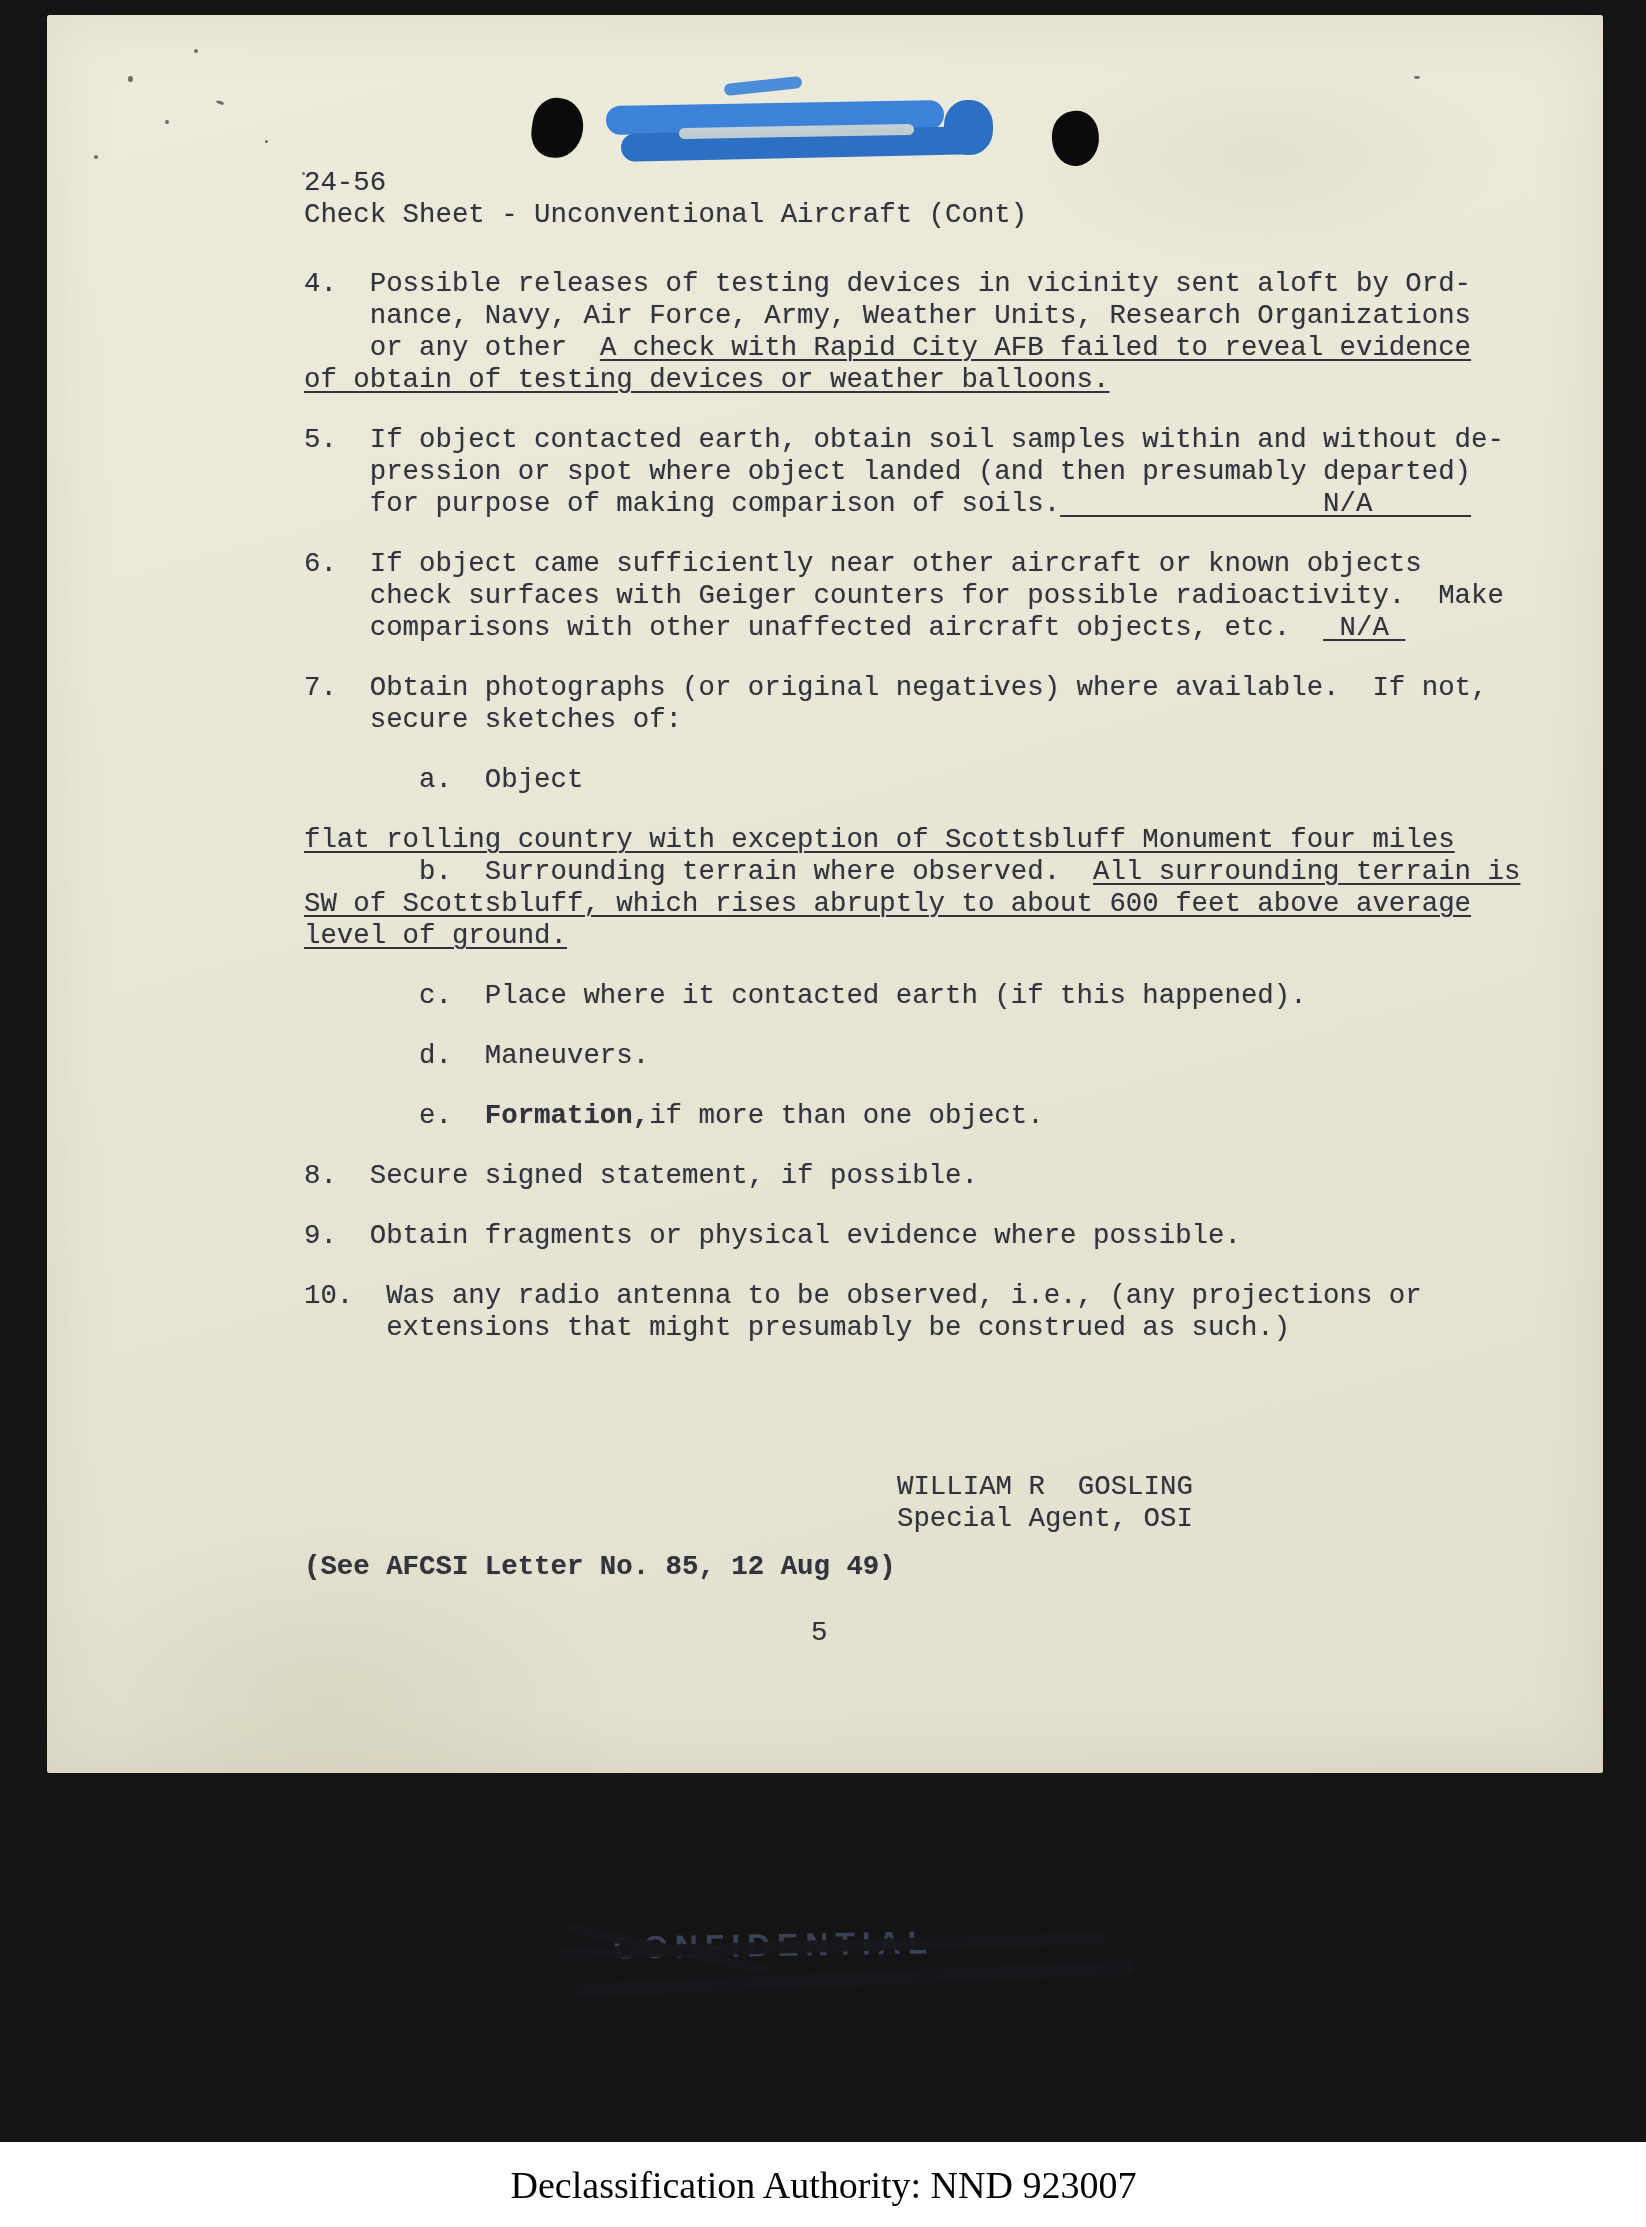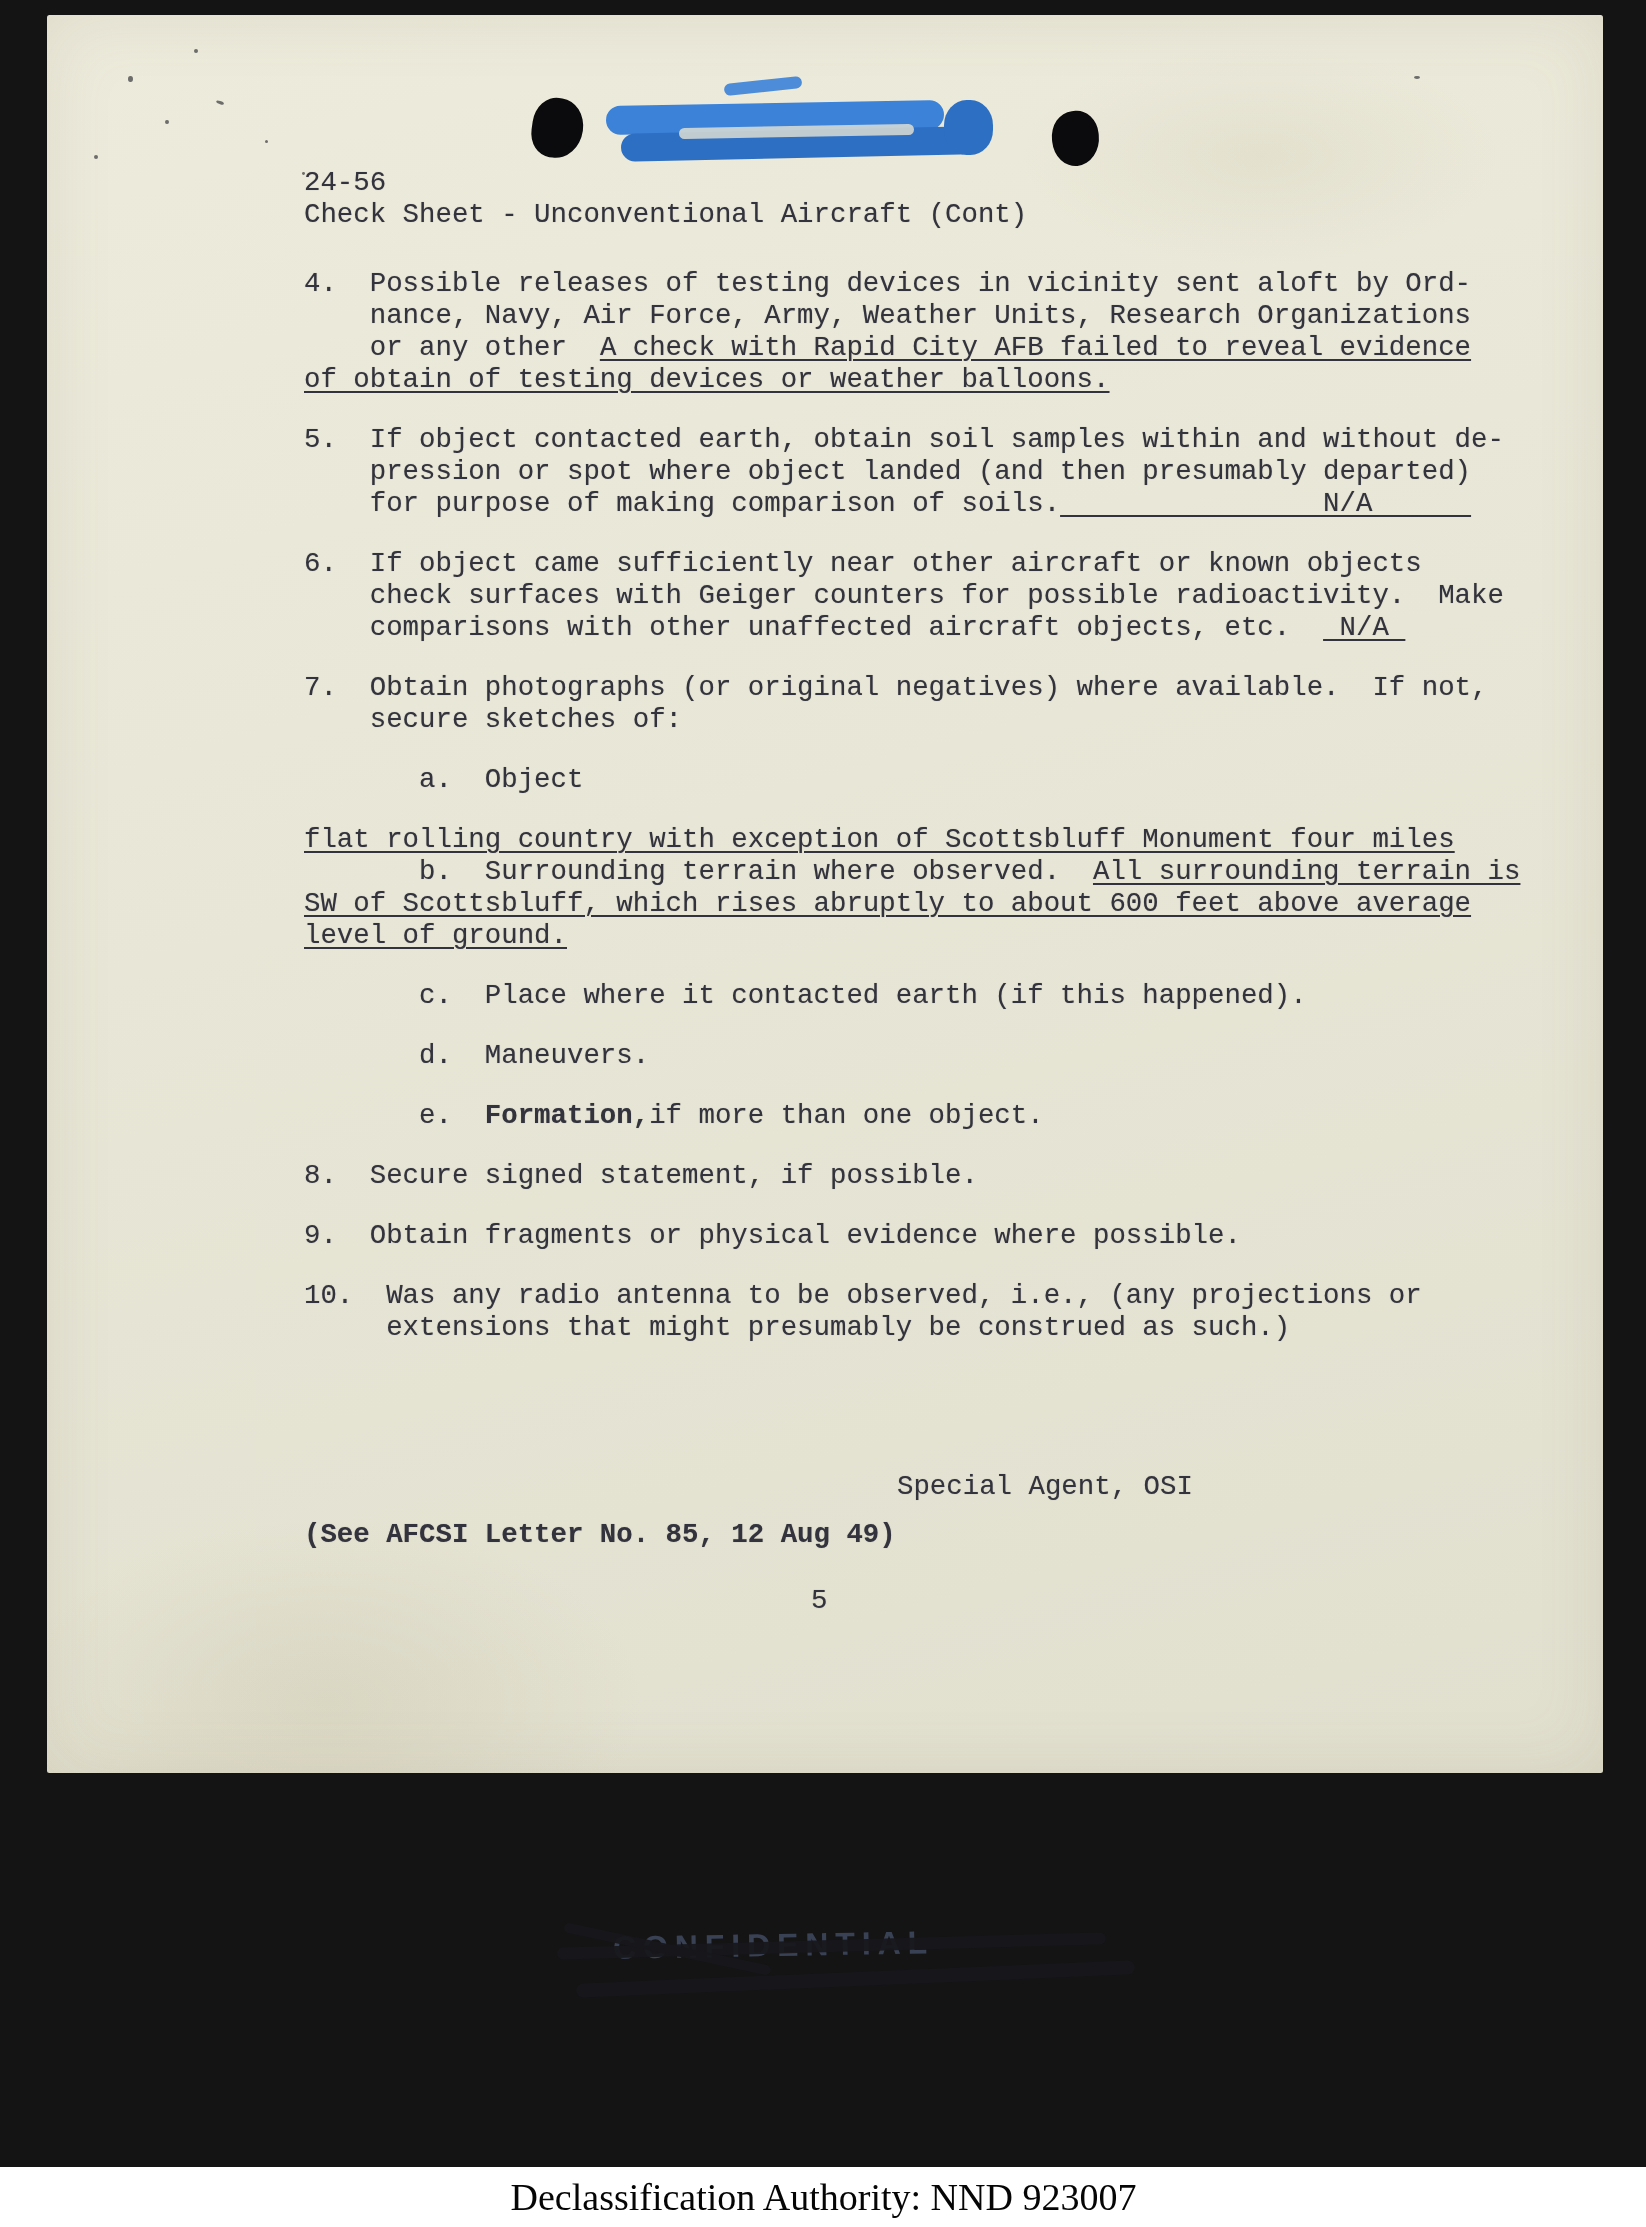--- a/index.html
+++ b/index.html
@@ -65,21 +65,21 @@
     color:var(--stamp, #6d7fb0); opacity:.42;
     transform:rotate(-1deg);
   }
   .strike { position:absolute; background:var(--strike, #17171c); opacity:.94; }
   .strike.s1 { left:9.8px; top:28px;  width:549px; height:11.8px; border-radius:6.9px; transform:rotate(-1.6deg); }
   .strike.s2 { left:29px; top:60px; width:559px; height:13.7px; border-radius:7.8px; transform:rotate(-2.4deg); }
   .strike.s3 { left:14.7px; top:32px;  width:211px;  height:9.8px; border-radius:5.9px; transform:rotate(12deg); }
 
   
   .declass-band {
-    position:absolute; left:0; bottom:0; width:100%; height:60px;
+    position:absolute; left:0; bottom:0; width:100%; height:85px;
     background:var(--footer_bg, #ffffff);
     display:flex; align-items:center; justify-content:center;
   }
   .declass-band span {
     font-family:"Liberation Serif", serif;
     font-size:38px; color:#050505;
   }
 </style>
 </head>
 <body>
@@ -160,20 +160,21 @@
           <div class="para">
             <div class="line"><span class="">9.  Obtain fragments or physical evidence where possible.</span></div>
           </div>
           <div class="para">
             <div class="line"><span class="">10.  Was any radio antenna to be observed, i.e., (any projections or</span></div>
             <div class="line"><span class="">     extensions that might presumably be construed as such.)</span></div>
           </div>
         </div>
 
       <div class="sig-block">
+        <div class="line">WILLIAM R  GOSLING</div>
         <div class="line">Special Agent, OSI</div>
       </div>
 
       <div class="line ref-line">(See AFCSI Letter No. 85, 12 Aug 49)</div>
       <div class="line page-number">5</div>
 
     </div>
 
     <div class="stamp">
       <div class="stamp-text">CONFIDENTIAL</div>

